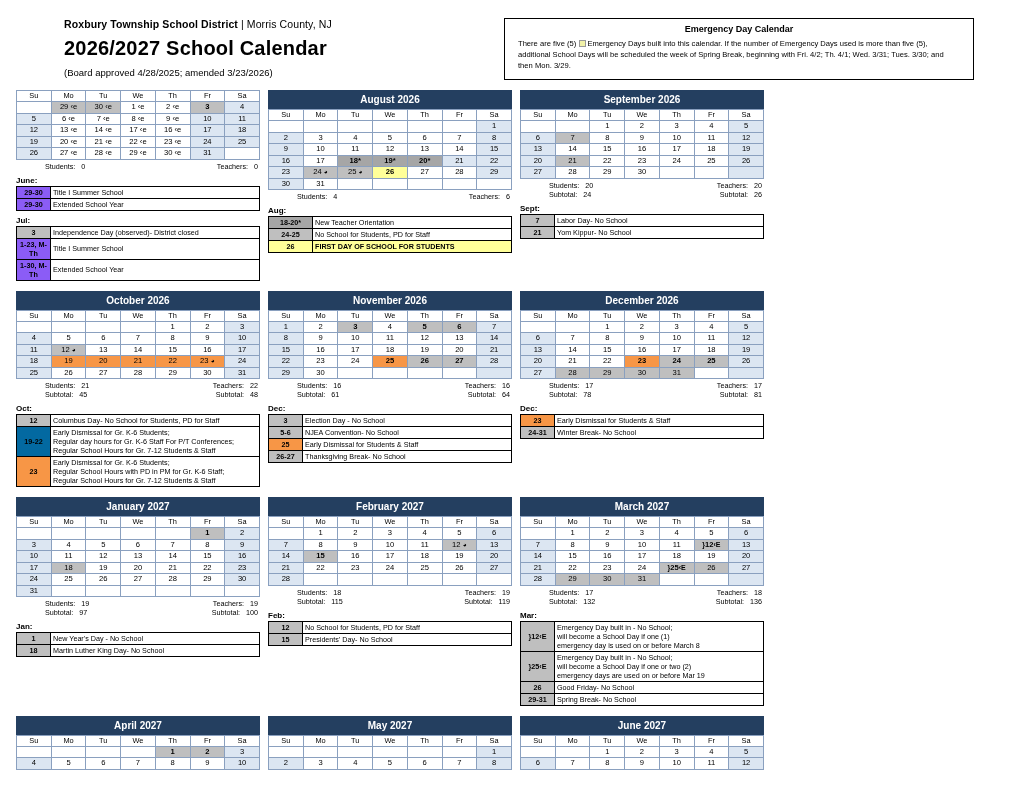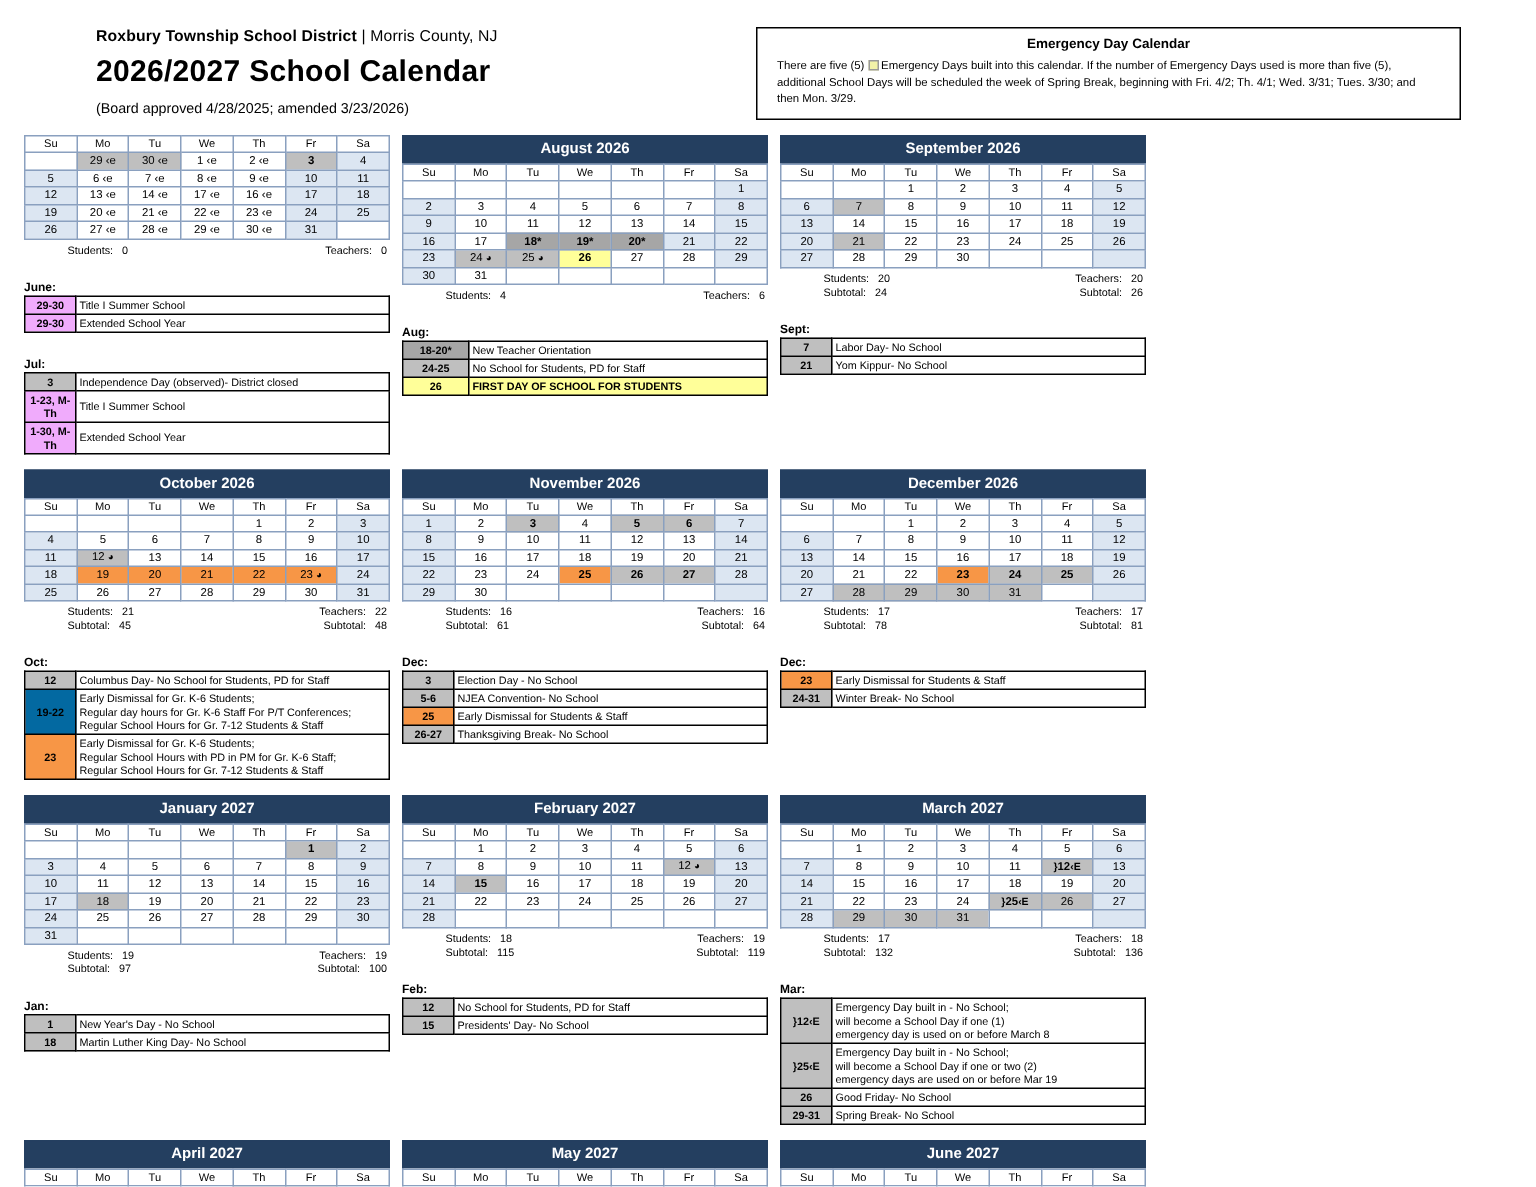--- a/index.html
+++ b/index.html
@@ -65,36 +65,36 @@
   td b { font-weight: bold; }
   .clock { font-size: 6.6px; }
 
   
   .counts { font-size: 7.2px; margin-top: 2px; }
   .counts .line { display: flex; justify-content: space-between; padding: 0 2px; }
   .counts .l { white-space: nowrap; margin-left: 27px; }
   .counts .r { white-space: nowrap; }
 
   
-  .legend { margin-top: 16px; }
+  .legend { margin-top: 5px; }
   .legend .lbl { font-size: 8px; font-weight: bold; margin-bottom: 1px; }
   table.leg { border-collapse: collapse; width: 100%; table-layout: fixed; }
   table.leg td {
     border: 1px solid #000; font-size: 7.2px; padding: 1px 2px; vertical-align: middle;
     line-height: 1.25;
   }
   table.leg td.k { width: 34px; text-align: center; font-weight: bold; font-size: 7.2px; }
   table.leg td.k.wide { width: 44px; }
   table.leg td.d { text-align: left; }
   .k.gray { background: #bfbfbf; }
   .k.gray2 { background: #a6a6a6; }
   .k.yellow { background: #ffff99; }
   .k.orange { background: #f79646; }
   .k.lorange { background: #0369a1; }
-  .k.white { background: #f0abfc; }
+  .k.white { background: #8b5cf6; }
   .d.yellow { background: #ffff99; }
   .brace { font-size: 7px; }
 </style>
 </head>
 <body>
 
 <div class="page">
 
   <div class="header">
     <div class="header-left">

